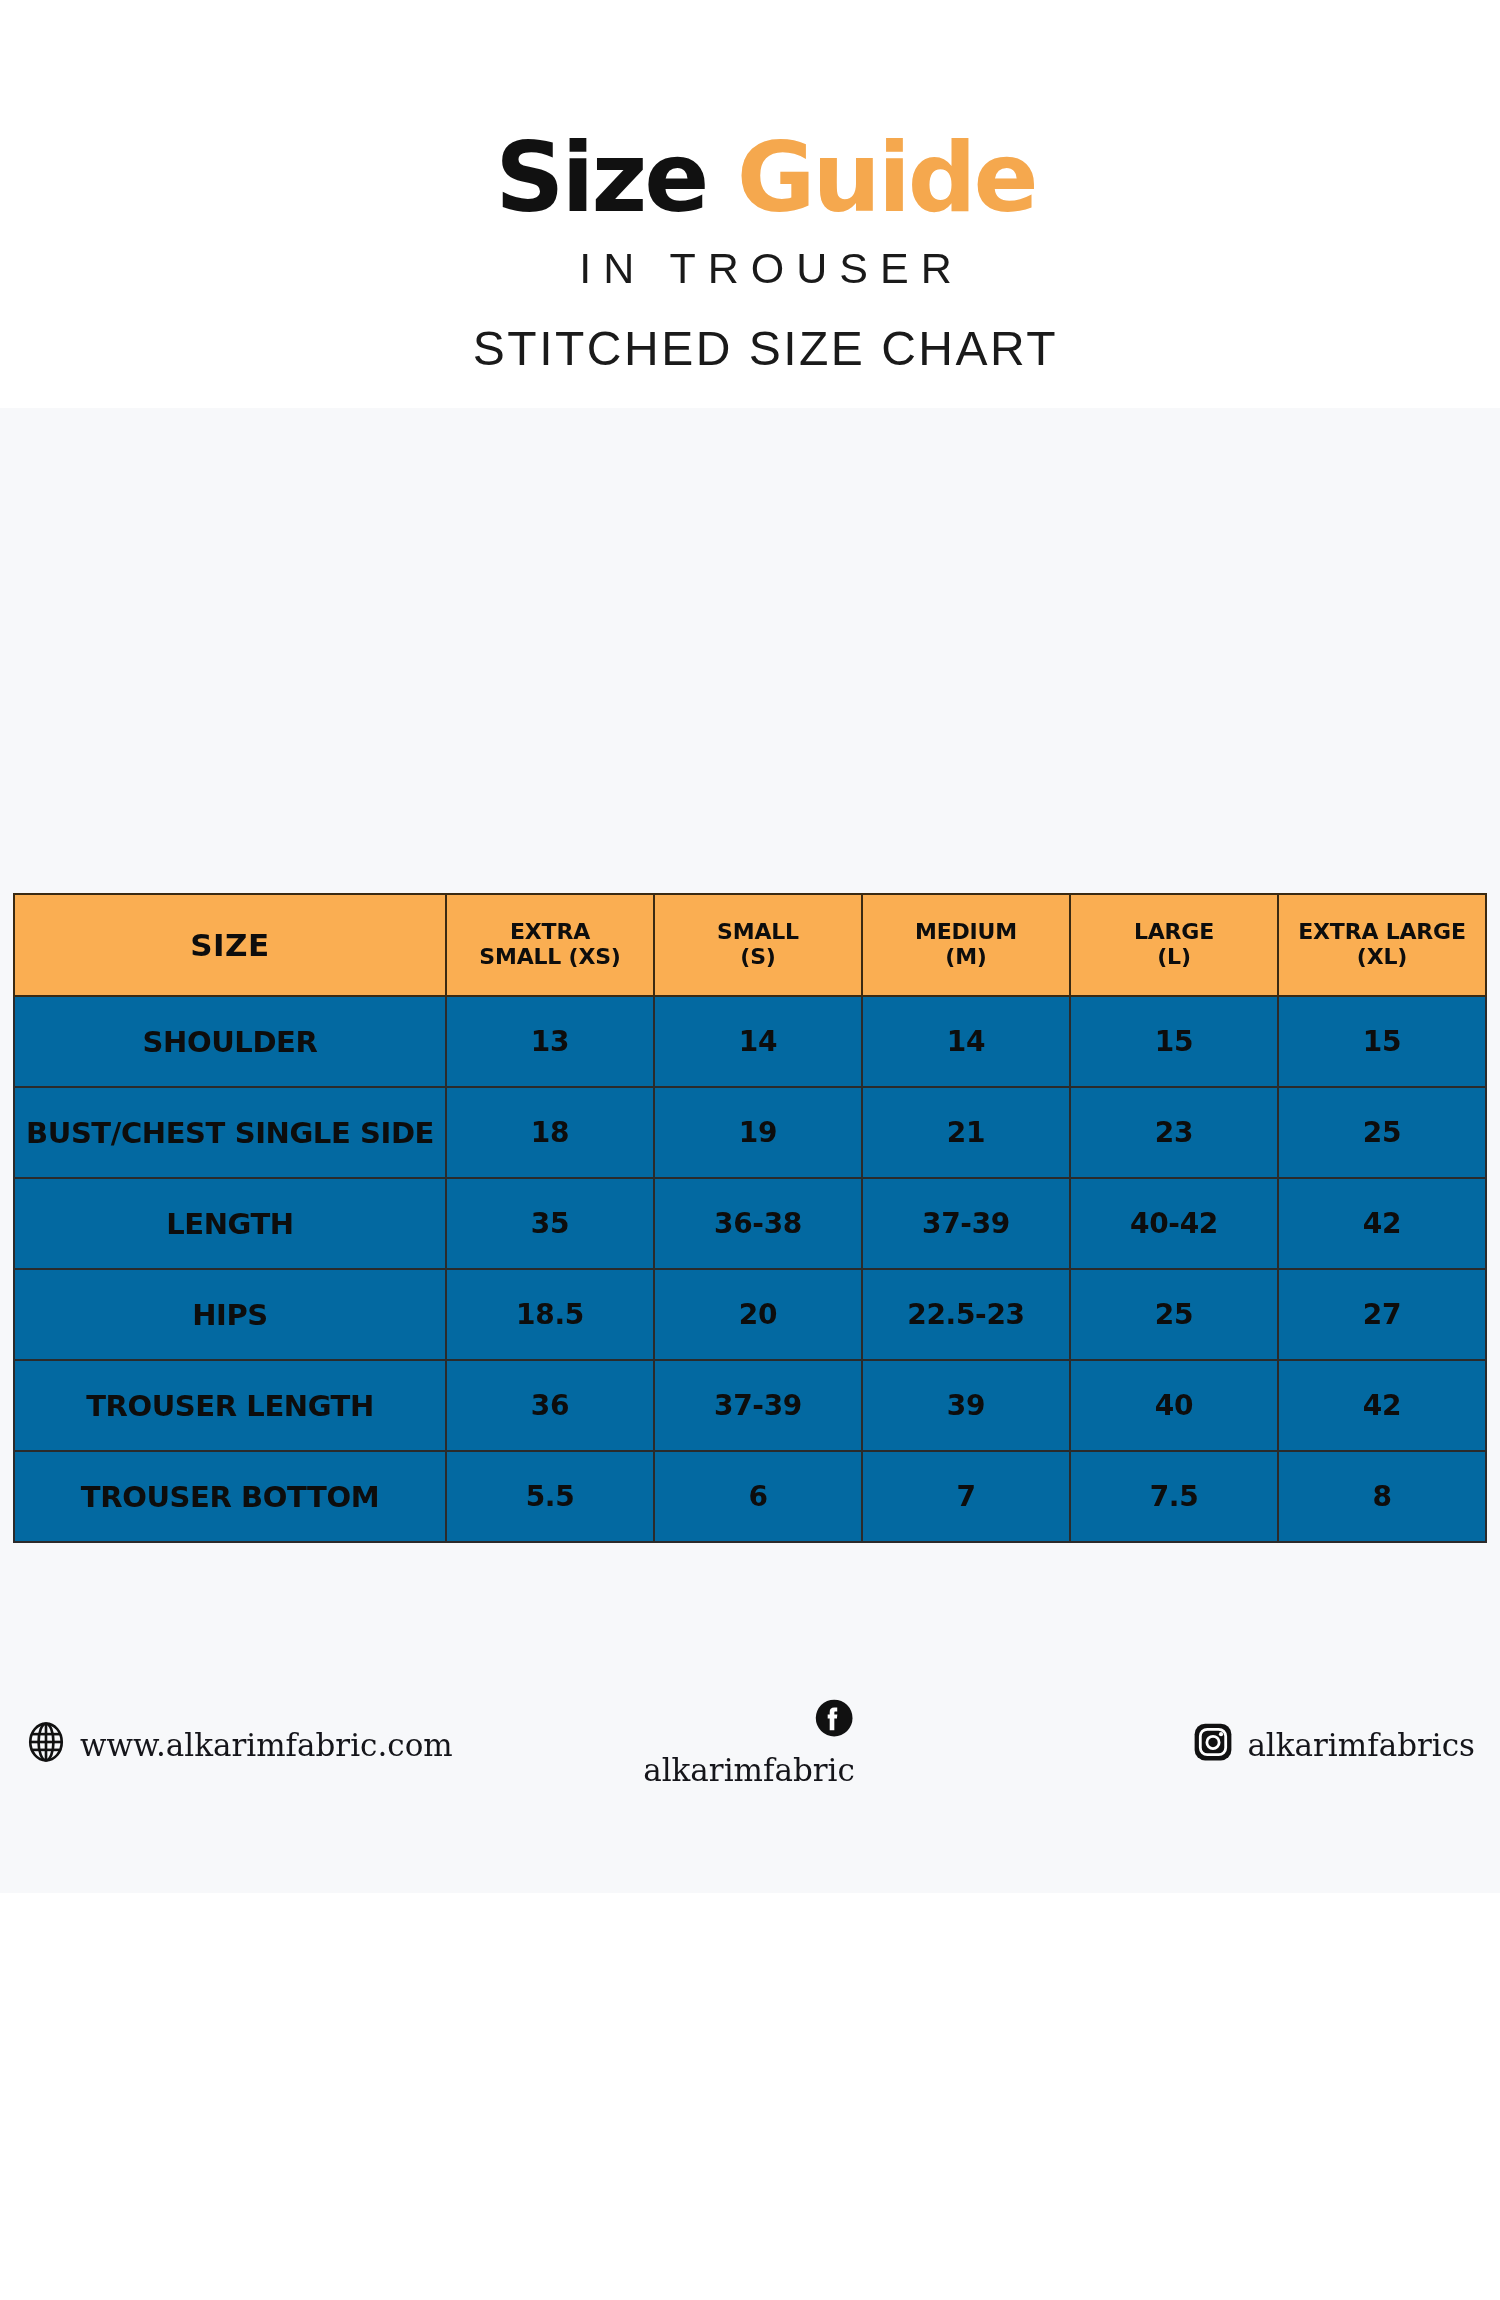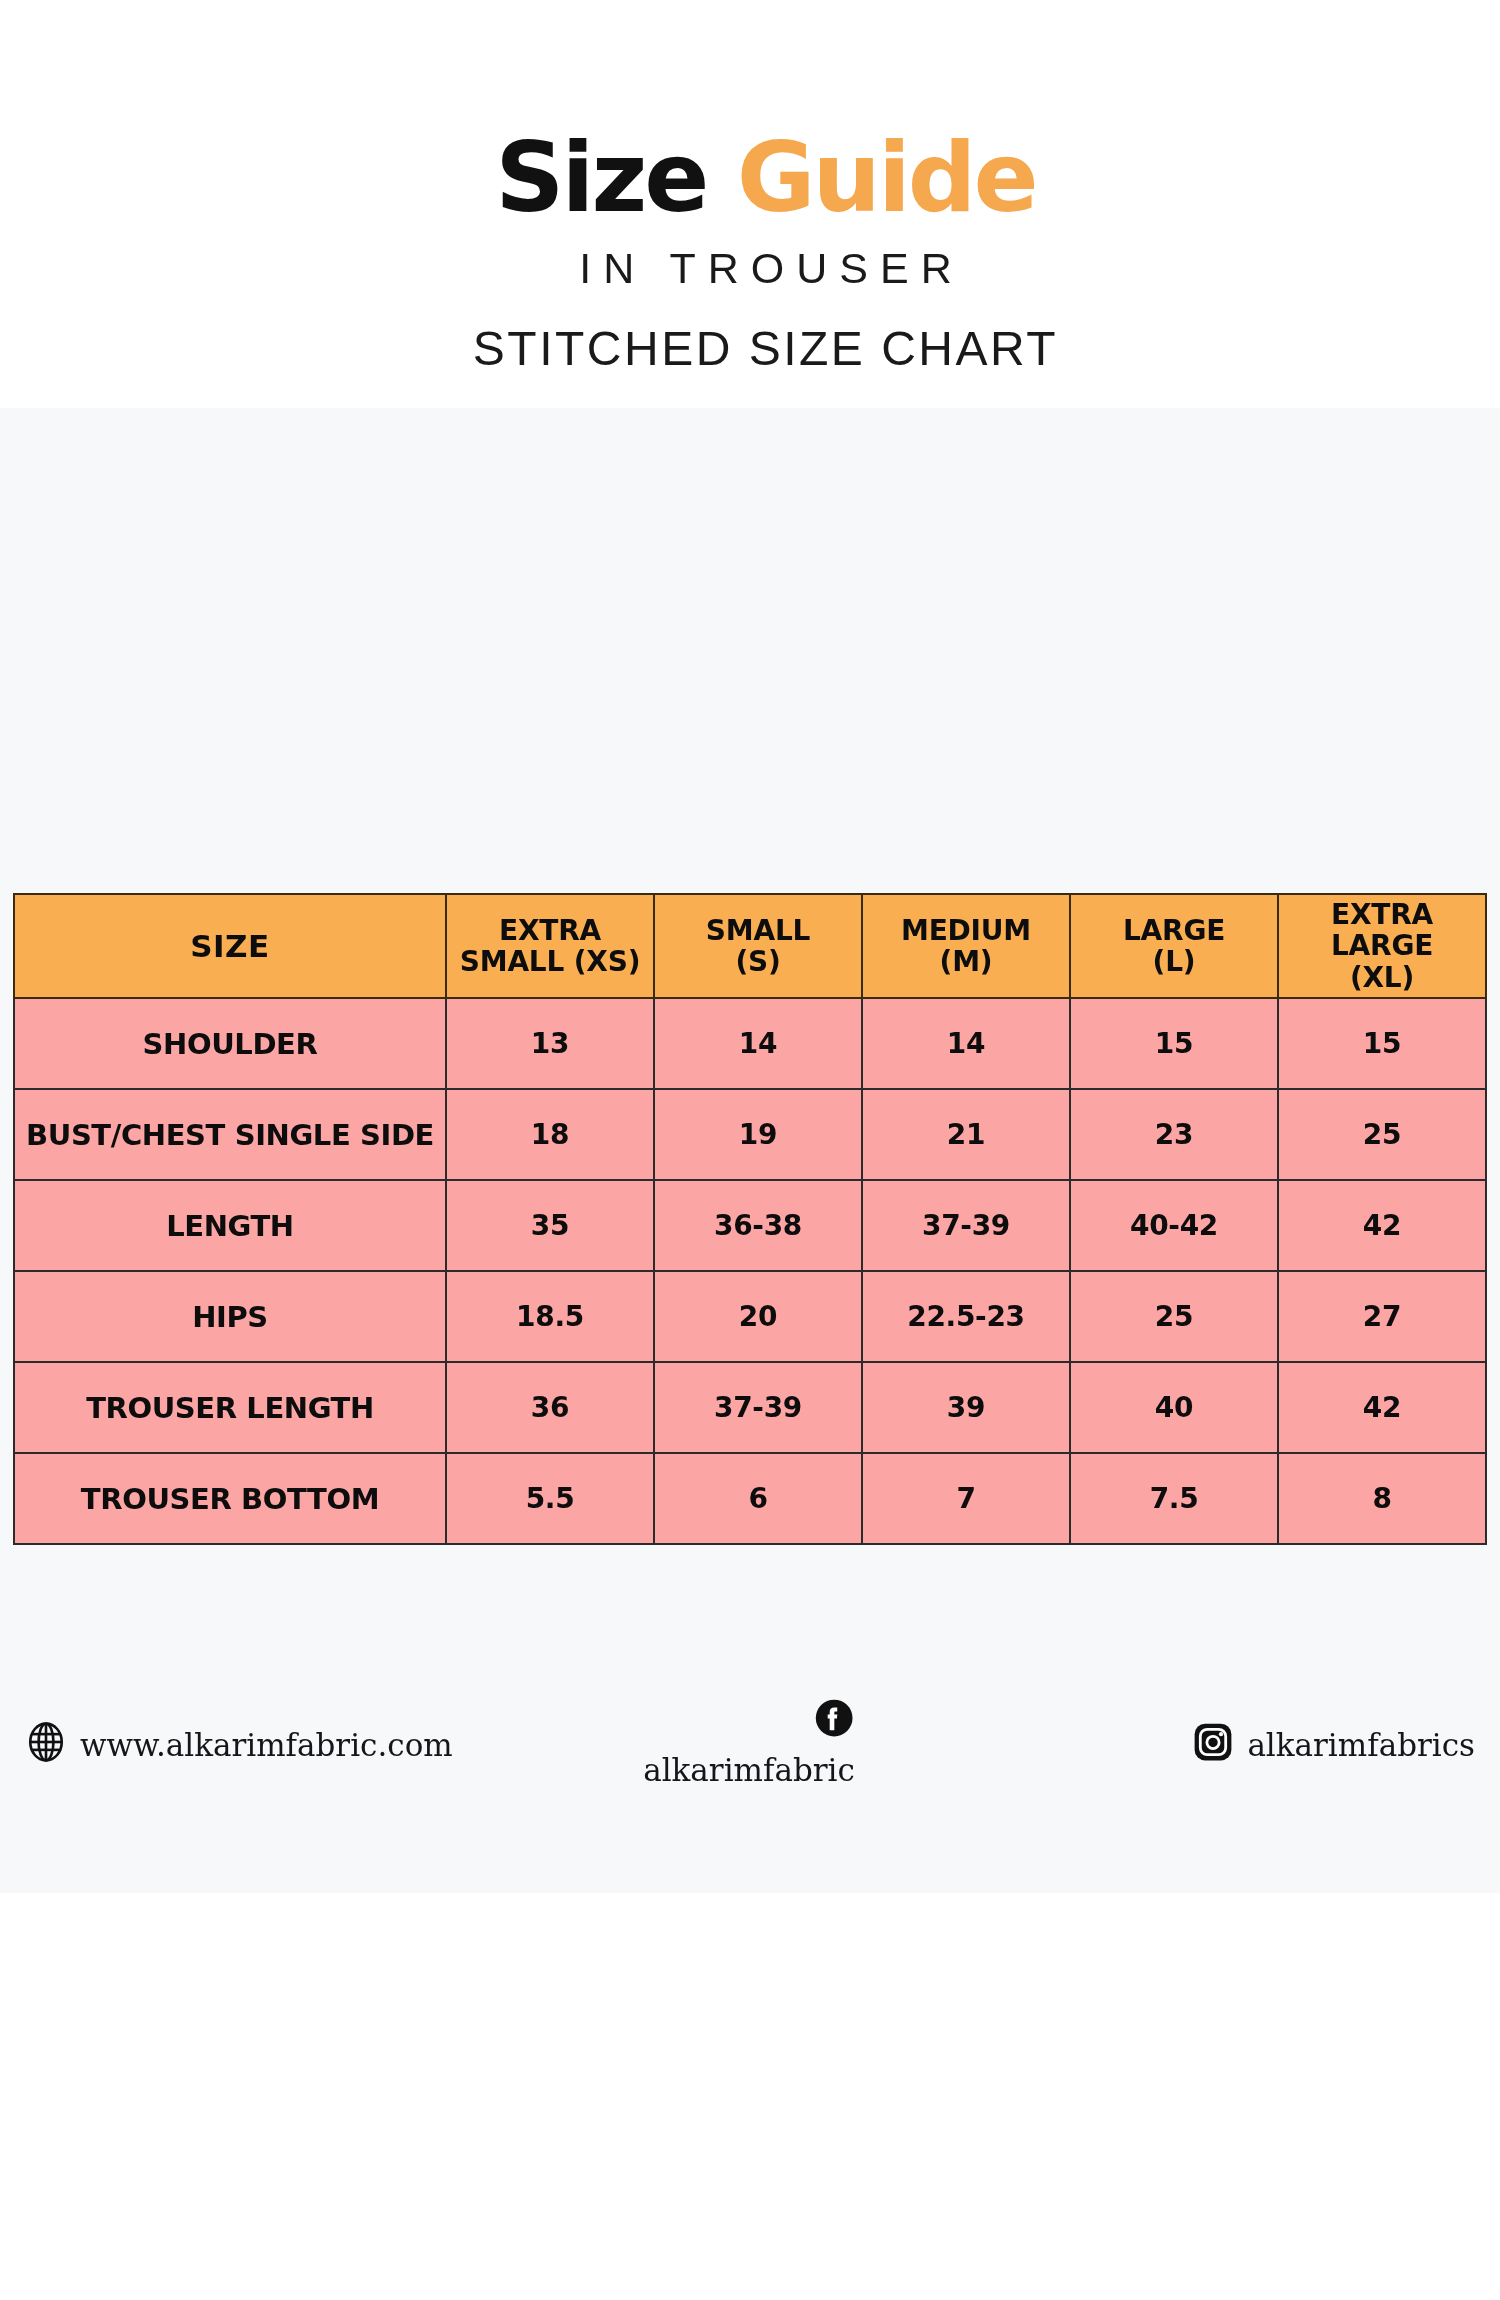--- a/index.html
+++ b/index.html
@@ -88,37 +88,37 @@
     text-align: center;
     vertical-align: middle;
     font-family: "DejaVu Sans", sans-serif;
     color: #0d0d0d;
   }
 
   #size-table thead th {
     background: #faae52;
     border-color: #3a2a12;
     height: 102px;
-    font-size: 28px;
+    font-size: 22px;
     font-weight: 700;
     line-height: 1.12;
     letter-spacing: -0.2px;
     padding: 4px 6px;
   }
   #size-table thead th.head-label {
     font-size: 31px;
     letter-spacing: 0.5px;
   }
 
   #size-table tbody td {
     height: 91px;
     font-size: 28px;
     font-weight: 700;
     letter-spacing: -0.3px;
-    background: #fca5a5;
+    background: #0369a1;
     padding: 2px 4px;
   }
   #size-table tbody td.row-label {
     font-size: 29px;
     letter-spacing: -0.4px;
   }
 
   
   #footer {
     position: absolute;

